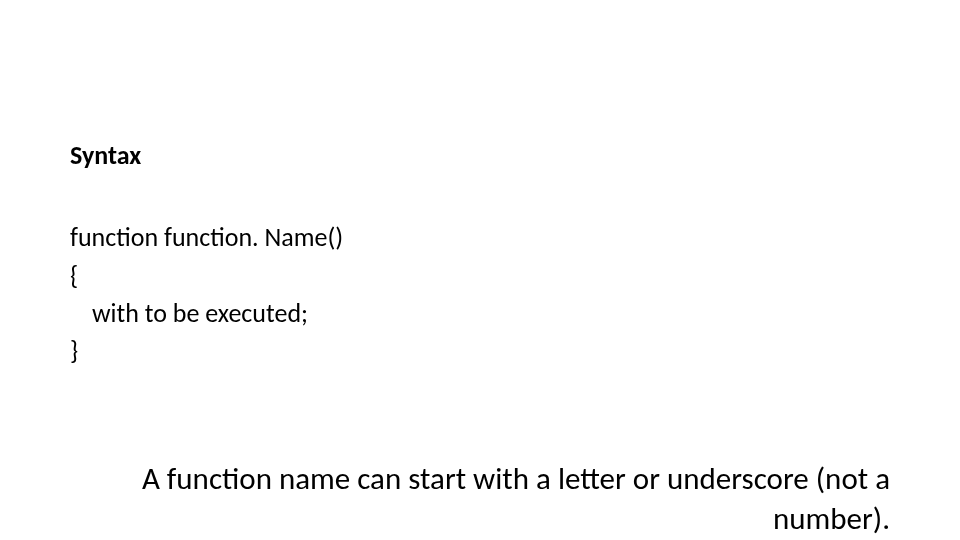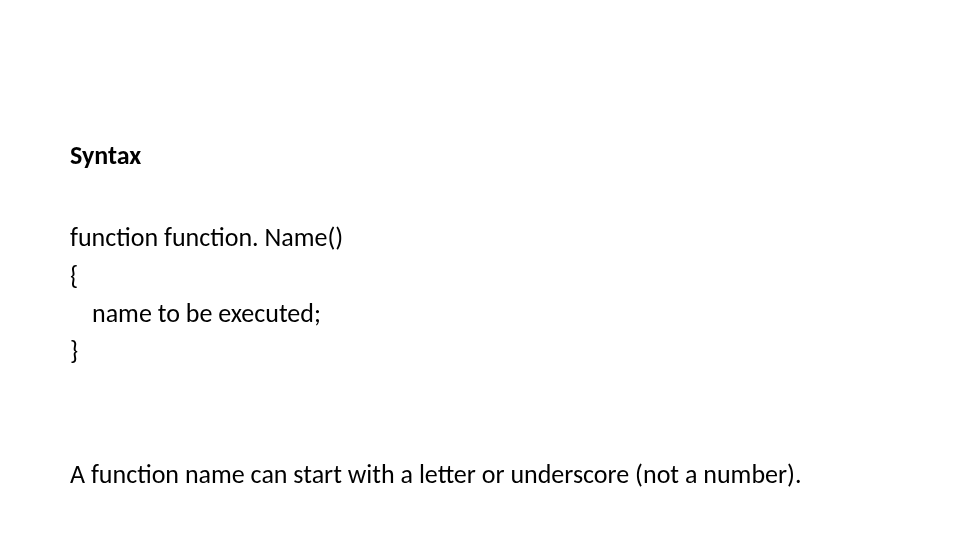--- a/index.html
+++ b/index.html
@@ -27,33 +27,34 @@
   }
   .codeblock {
     font-size: 26px;
     line-height: 1.45;
     margin-bottom: 88px;
   }
   .codeblock .line { white-space: pre; }
   .italic { }
   .indent { padding-left: 22px; display: inline-block; }
   .note {
-    font-size: 26px;
+    font-size: 31px;
     line-height: 1.3;
+    text-align: right;
   }
 </style>
 </head>
 <body>
 
 <div class="slide">
 
   <div class="heading">Syntax</div>
 
   <div class="codeblock">
     <div class="line"><span>function </span><span class="italic">function. Name</span><span>()</span></div>
     <div class="line">{</div>
-    <div class="line"><span class="indent"><span class="italic">name to be executed</span><span>;</span></span></div>
+    <div class="line"><span class="indent"><span class="italic">with to be executed</span><span>;</span></span></div>
     <div class="line">}</div>
   </div>
 
   <div class="note">A function name can start with a letter or underscore (not a number).</div>
 
 </div>
 
 </body></html>

